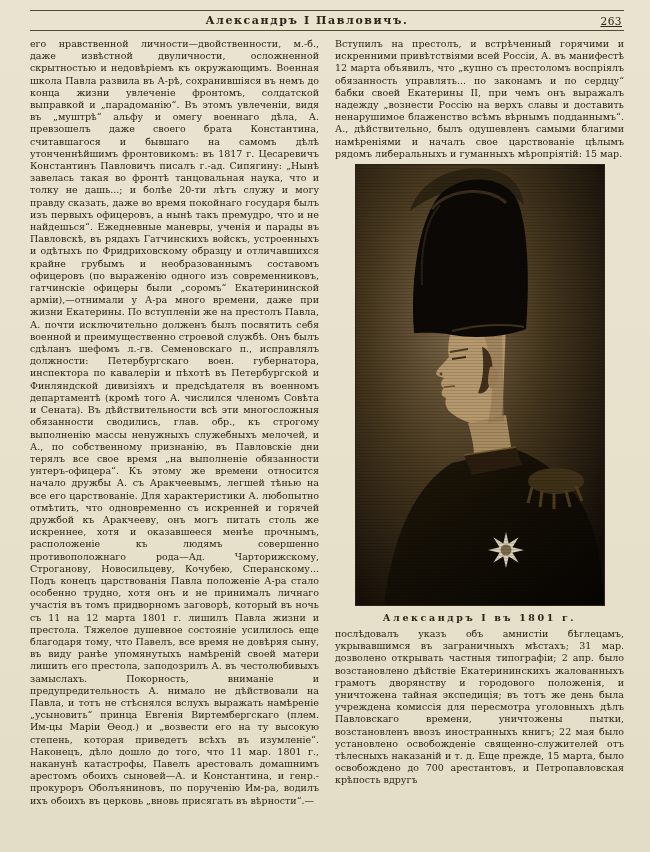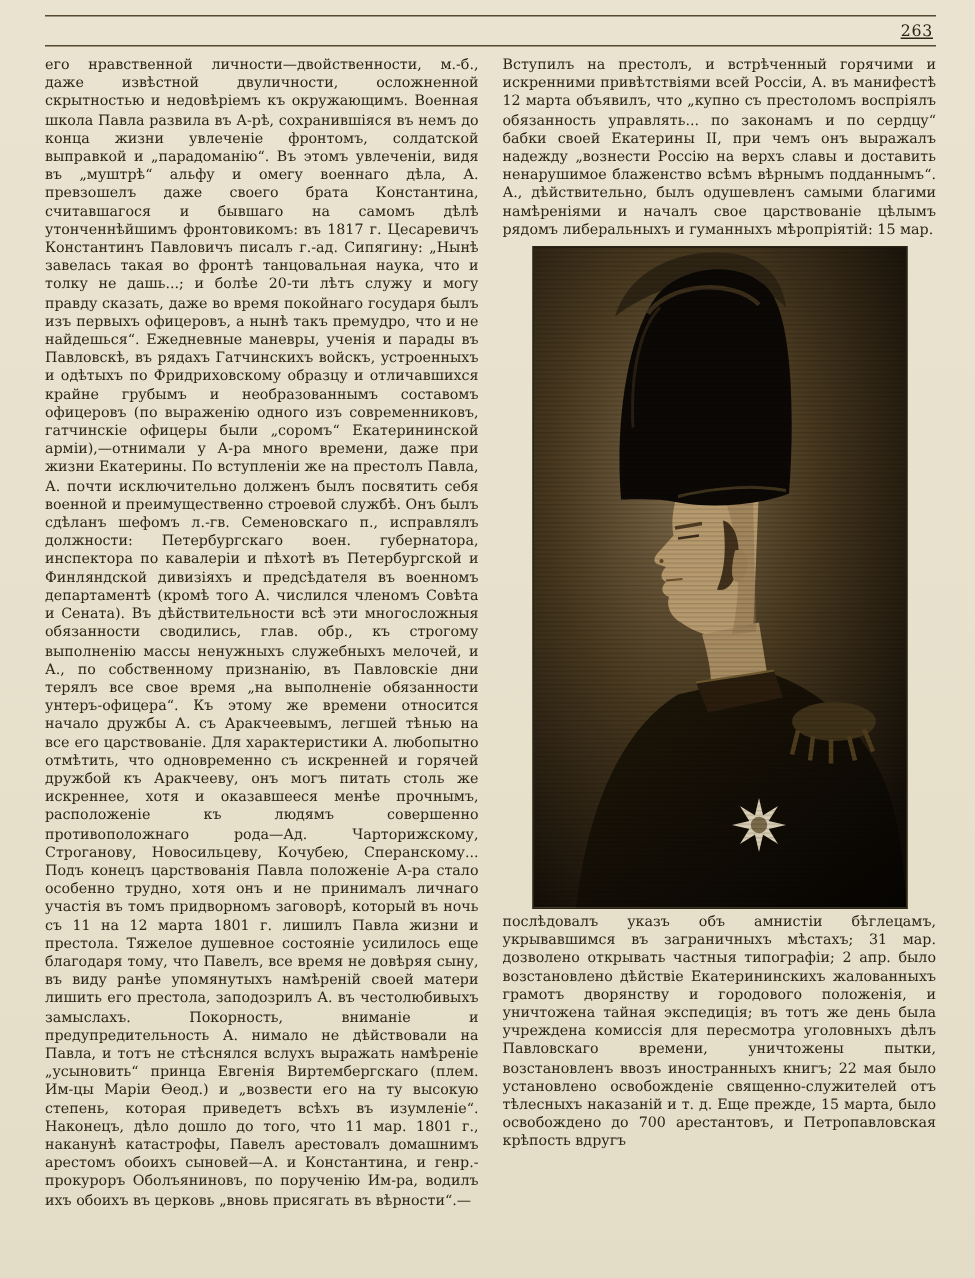--- a/index.html
+++ b/index.html
@@ -68,20 +68,21 @@
     margin-bottom:5px;
     white-space:nowrap;
   }
 </style>
 </head>
 <body>
 
 <div class="page">
 
   <div class="header">
+    <span class="title">Александръ I Павловичъ.</span>
     <span class="pagenum">263</span>
   </div>
 
   <div class="columns">
 
     <div class="col">
       <p class="body-text">его нравственной личности—двойственности, м.-б., даже извѣстной двуличности, осложненной скрытностью и недовѣріемъ къ окружающимъ. Военная школа Павла развила въ А-рѣ, сохранившіяся въ немъ до конца жизни увлеченіе фронтомъ, солдатской выправкой и „парадоманію“. Въ этомъ увлеченіи, видя въ „муштрѣ“ альфу и омегу военнаго дѣла, А. превзошелъ даже своего брата Константина, считавшагося и бывшаго на самомъ дѣлѣ утонченнѣйшимъ фронтовикомъ: въ 1817 г. Цесаревичъ Константинъ Павловичъ писалъ г.-ад. Сипягину: „Нынѣ завелась такая во фронтѣ танцовальная наука, что и толку не дашь...; и болѣе 20-ти лѣтъ служу и могу правду сказать, даже во время покойнаго государя былъ изъ первыхъ офицеровъ, а нынѣ такъ премудро, что и не найдешься“. Ежедневные маневры, ученія и парады въ Павловскѣ, въ рядахъ Гатчинскихъ войскъ, устроенныхъ и одѣтыхъ по Фридриховскому образцу и отличавшихся крайне грубымъ и необразованнымъ составомъ офицеровъ (по выраженію одного изъ современниковъ, гатчинскіе офицеры были „соромъ“ Екатерининской арміи),—отнимали у А-ра много времени, даже при жизни Екатерины. По вступленіи же на престолъ Павла, А. почти исключительно долженъ былъ посвятить себя военной и преимущественно строевой службѣ. Онъ былъ сдѣланъ шефомъ л.-гв. Семеновскаго п., исправлялъ должности: Петербургскаго воен. губернатора, инспектора по кавалеріи и пѣхотѣ въ Петербургской и Финляндской дивизіяхъ и предсѣдателя въ военномъ департаментѣ (кромѣ того А. числился членомъ Совѣта и Сената). Въ дѣйствительности всѣ эти многосложныя обязанности сводились, глав. обр., къ строгому выполненію массы ненужныхъ служебныхъ мелочей, и А., по собственному признанію, въ Павловскіе дни терялъ все свое время „на выполненіе обязанности унтеръ-офицера“. Къ этому же времени относится начало дружбы А. съ Аракчеевымъ, легшей тѣнью на все его царствованіе. Для характеристики А. любопытно отмѣтить, что одновременно съ искренней и горячей дружбой къ Аракчееву, онъ могъ питать столь же искреннее, хотя и оказавшееся менѣе прочнымъ, расположеніе къ людямъ совершенно противоположнаго рода—Ад. Чарторижскому, Строганову, Новосильцеву, Кочубею, Сперанскому... Подъ конецъ царствованія Павла положеніе А-ра стало особенно трудно, хотя онъ и не принималъ личнаго участія въ томъ придворномъ заговорѣ, который въ ночь съ 11 на 12 марта 1801 г. лишилъ Павла жизни и престола. Тяжелое душевное состояніе усилилось еще благодаря тому, что Павелъ, все время не довѣряя сыну, въ виду ранѣе упомянутыхъ намѣреній своей матери лишить его престола, заподозрилъ А. въ честолюбивыхъ замыслахъ. Покорность, вниманіе и предупредительность А. нимало не дѣйствовали на Павла, и тотъ не стѣснялся вслухъ выражать намѣреніе „усыновить“ принца Евгенія Виртембергскаго (плем. Им-цы Маріи Ѳеод.) и „возвести его на ту высокую степень, которая приведетъ всѣхъ въ изумленіе“. Наконецъ, дѣло дошло до того, что 11 мар. 1801 г., наканунѣ катастрофы, Павелъ арестовалъ домашнимъ арестомъ обоихъ сыновей—А. и Константина, и генр.-прокуроръ Оболъяниновъ, по порученію Им-ра, водилъ ихъ обоихъ въ церковь „вновь присягать въ вѣрности“.—</p>
     </div>
 
     <div class="col">
@@ -128,19 +129,20 @@
             <path d="M108,290 L160,282" stroke="#6e5a2e" stroke-width="1.5" fill="none"></path>
             <ellipse cx="200" cy="316" rx="28" ry="13" fill="#3e3118"></ellipse>
             <path d="M176,322 L172,338 M186,326 L184,342 M198,328 L198,344 M210,326 L214,342 M220,321 L226,336" stroke="#4e3d1c" stroke-width="3" fill="none"></path>
 
             <polygon points="168,385 156.5,387.7 162.7,397.7 152.7,391.5 150,403 147.3,391.5 137.3,397.7 143.5,387.7 132,385 143.5,382.3 137.3,372.3 147.3,378.5 150,367 152.7,378.5 162.7,372.3 156.5,382.3" fill="#d8cdb4"></polygon>
             <circle cx="150" cy="385" r="5.5" fill="#7a6a4a"></circle>
 
             <rect width="248" height="440" fill="url(#hatch)"></rect>
           </svg>
         </div>
+        <figcaption>Александръ I въ 1801 г.</figcaption>
       </figure>
 
       <p class="body-text">послѣдовалъ указъ объ амнистіи бѣглецамъ, укрывавшимся въ заграничныхъ мѣстахъ; 31 мар. дозволено открывать частныя типографіи; 2 апр. было возстановлено дѣйствіе Екатерининскихъ жалованныхъ грамотъ дворянству и городового положенія, и уничтожена тайная экспедиція; въ тотъ же день была учреждена комиссія для пересмотра уголовныхъ дѣлъ Павловскаго времени, уничтожены пытки, возстановленъ ввозъ иностранныхъ книгъ; 22 мая было установлено освобожденіе священно-служителей отъ тѣлесныхъ наказаній и т. д. Еще прежде, 15 марта, было освобождено до 700 арестантовъ, и Петропавловская крѣпость вдругъ</p>
     </div>
 
   </div>
 </div>
 
 </body></html>

